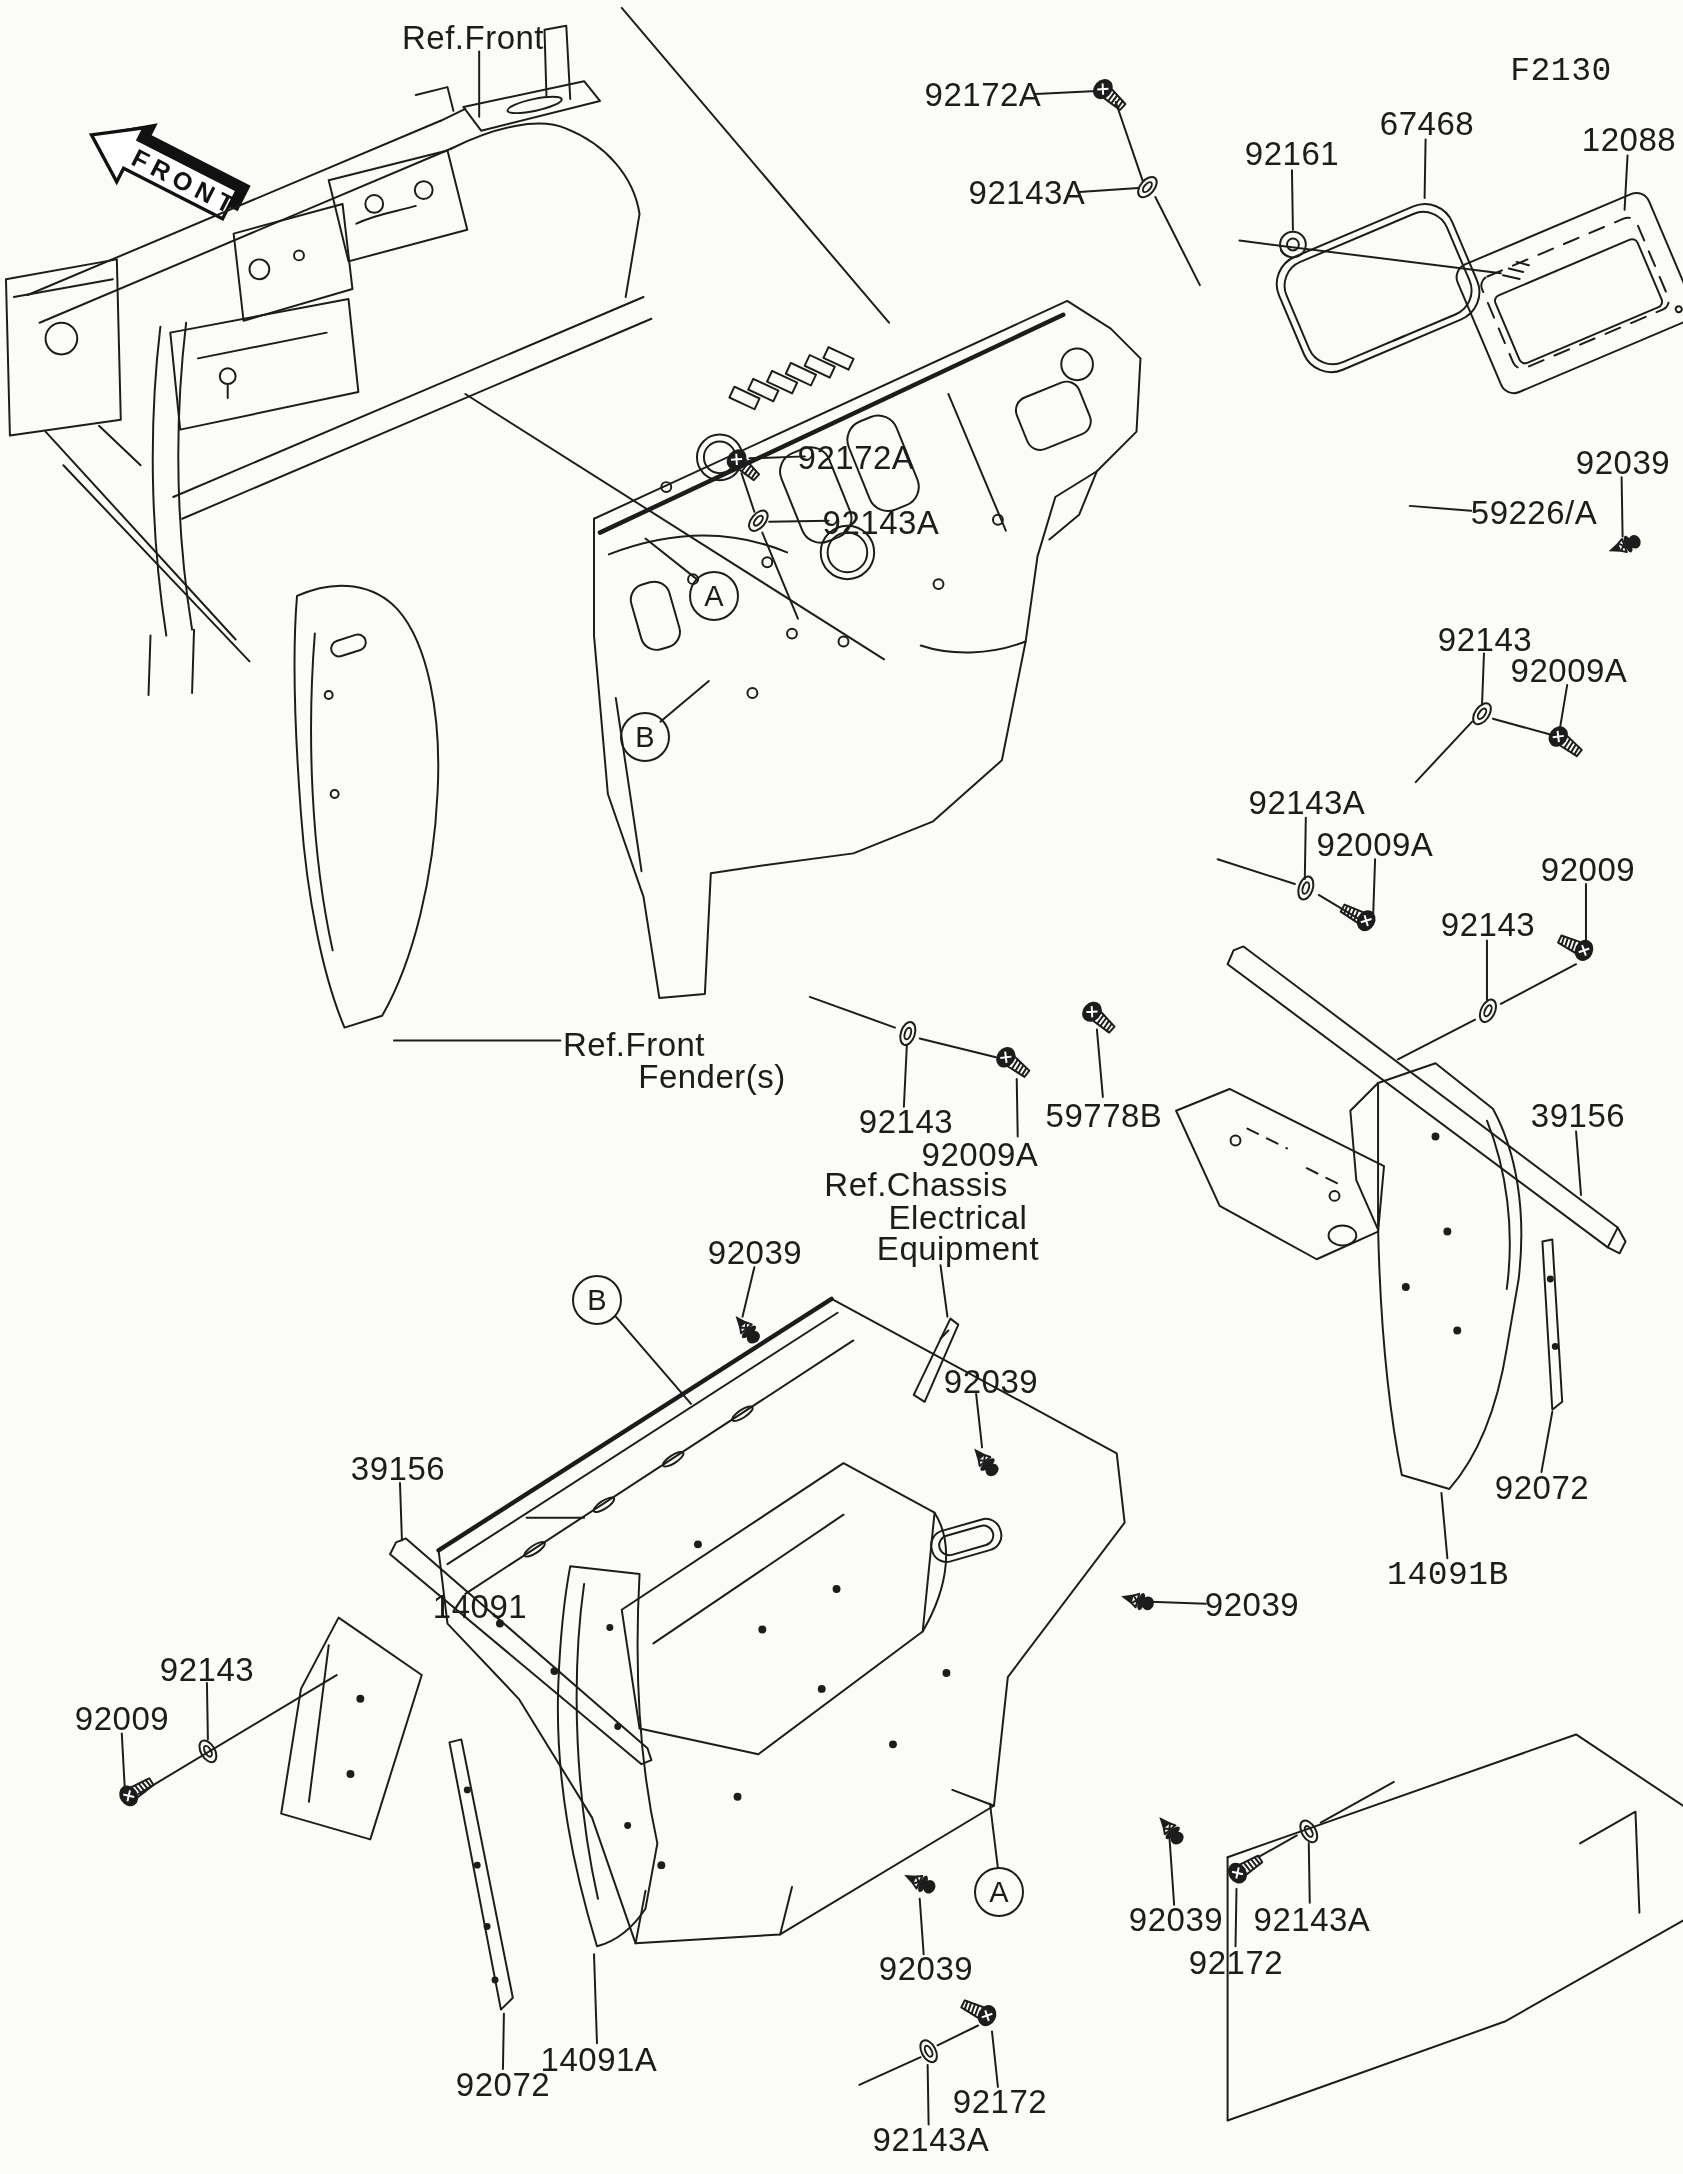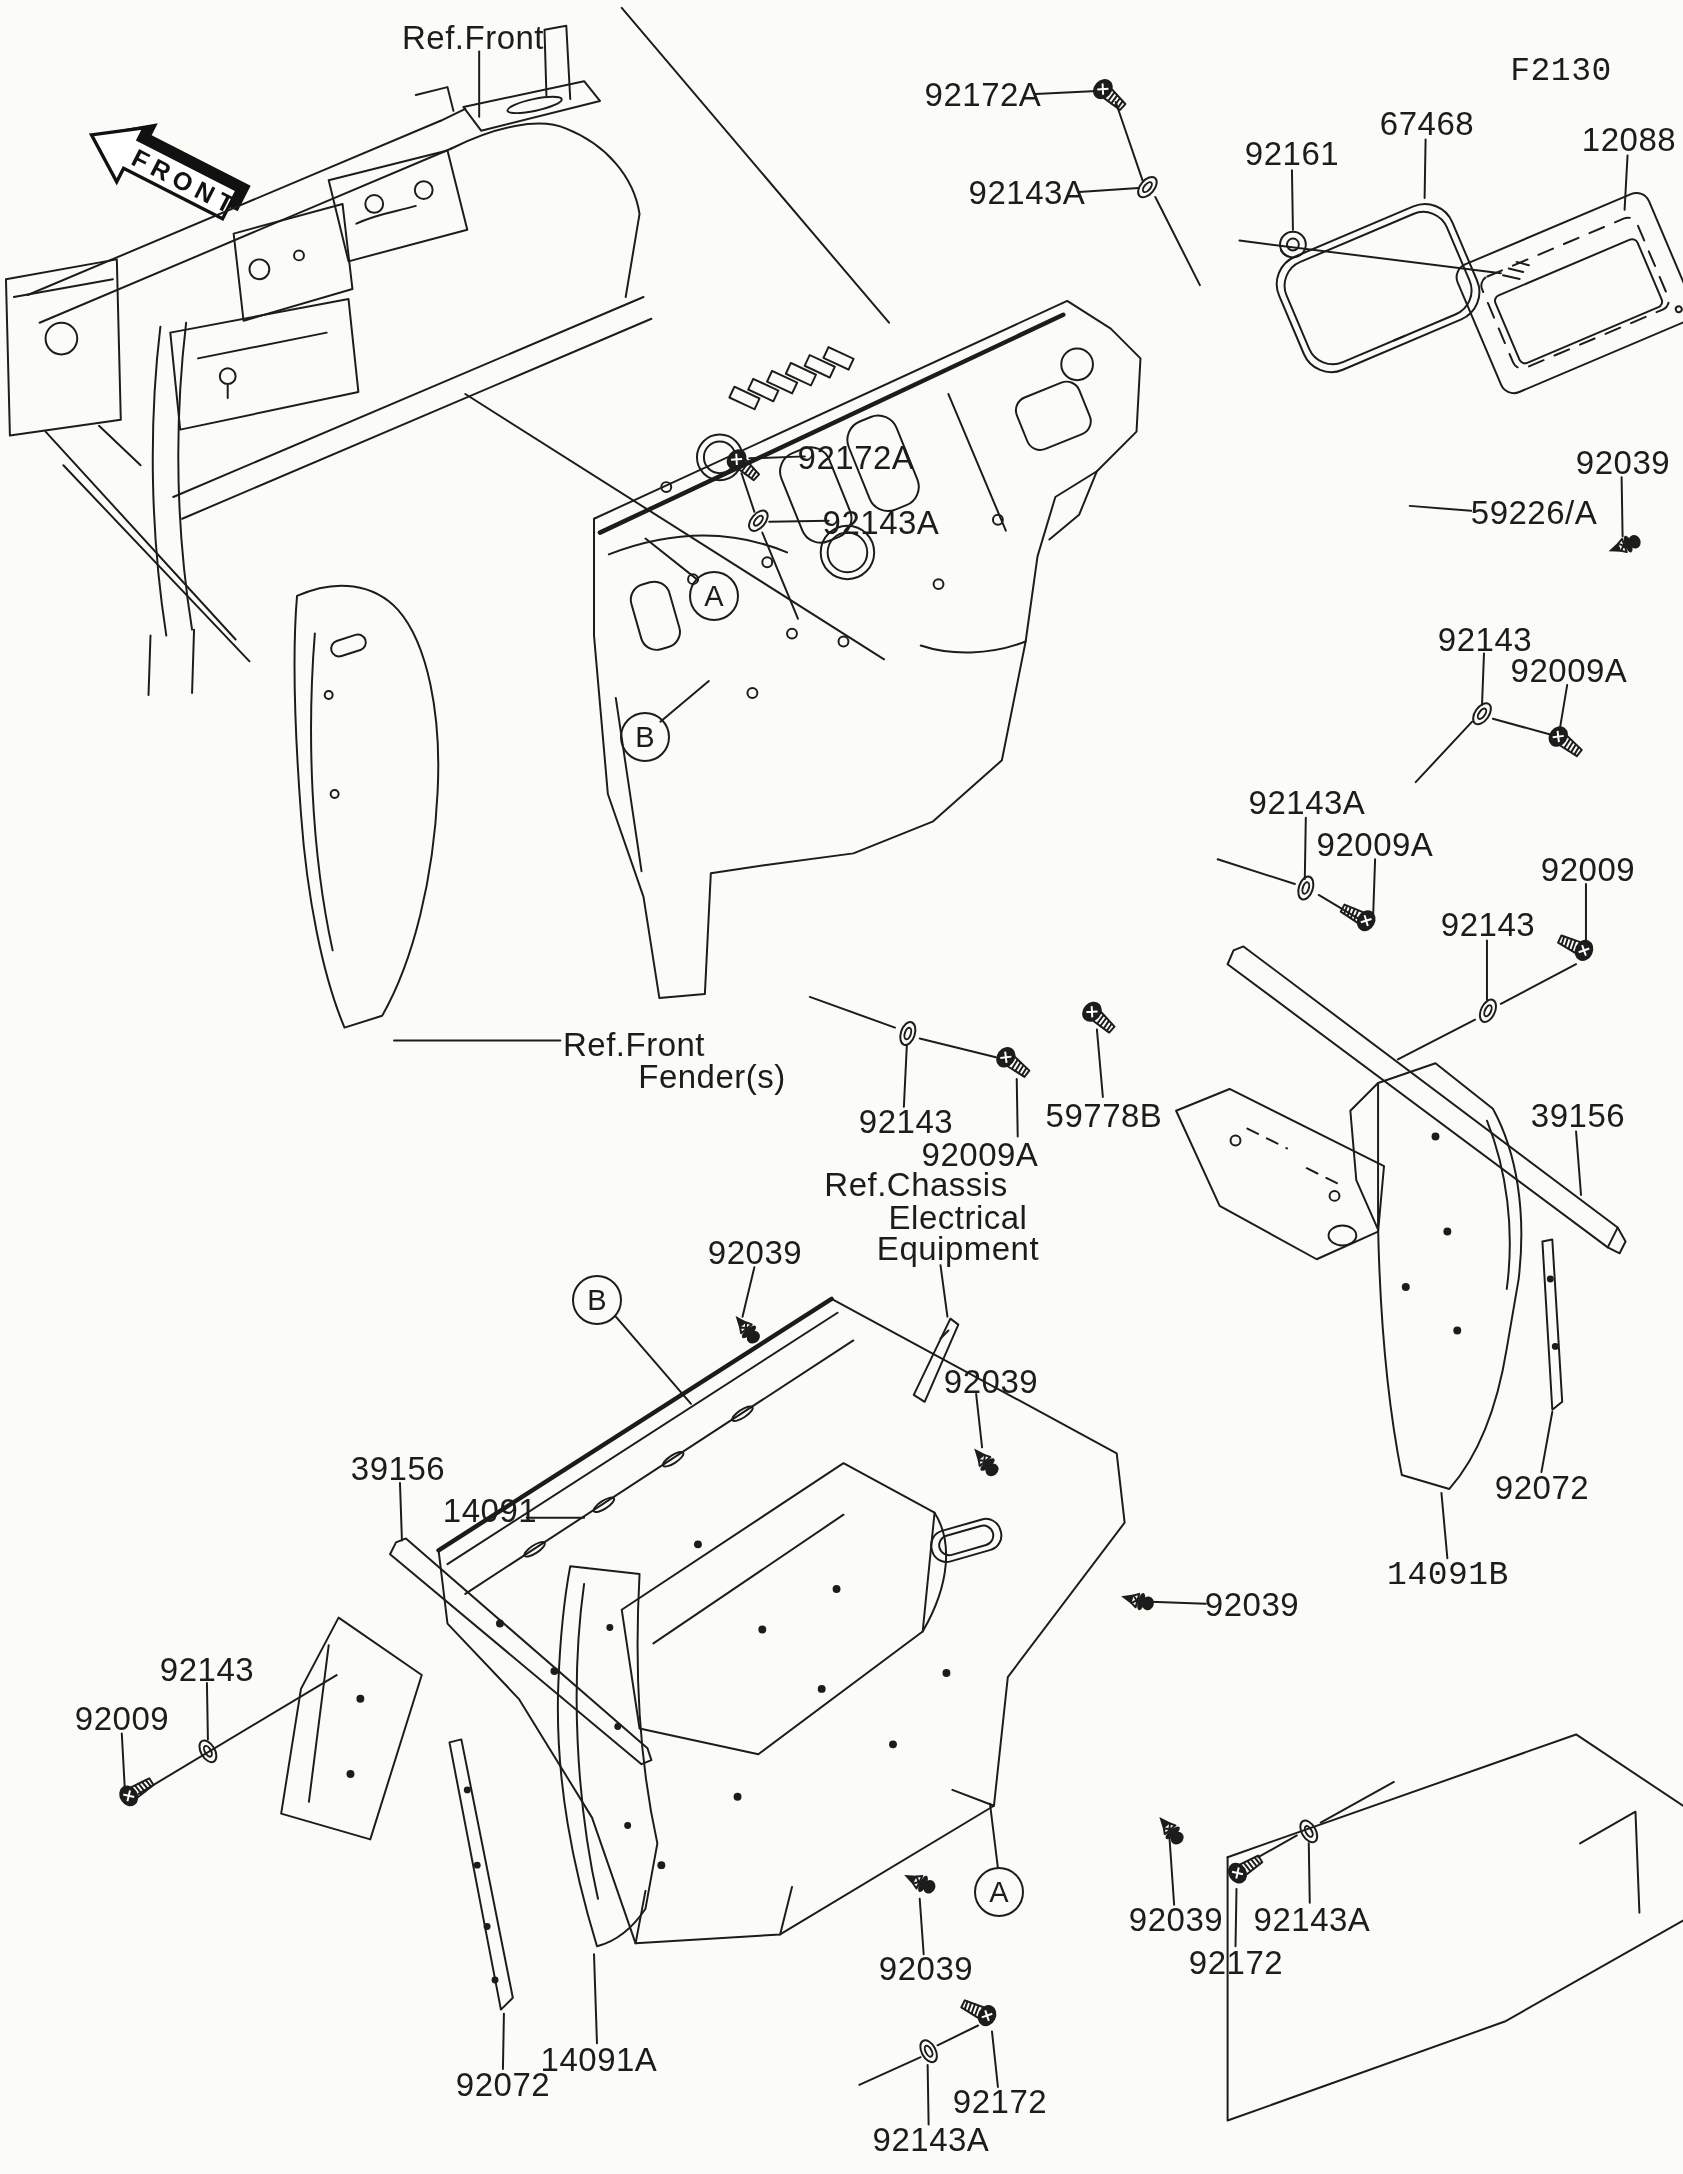--- a/index.html
+++ b/index.html
@@ -362,21 +362,21 @@
       <div class="plabel" style="left: 906px; top: 1121px;">92143</div>
       <div class="plabel" style="left: 980px; top: 1154px;">92009A</div>
       <div class="plabel" style="left: 1104px; top: 1115px;">59778B</div>
       <div class="plabel" style="left: 916px; top: 1184px;">Ref.Chassis</div>
       <div class="plabel" style="left: 958px; top: 1217px;">Electrical</div>
       <div class="plabel" style="left: 958px; top: 1248px;">Equipment</div>
       <div class="plabel" style="left: 1578px; top: 1115px;">39156</div>
       <div class="plabel" style="left: 755px; top: 1252px;">92039</div>
       <div class="plabel" style="left: 991px; top: 1381px;">92039</div>
       <div class="plabel" style="left: 398px; top: 1468px;">39156</div>
-      <div class="plabel" style="left: 480px; top: 1510px; margin-left: 10px;">14091</div>
+      <div class="plabel" style="left: 480px; top: 1606px;">14091</div>
       <div class="plabel" style="left: 1542px; top: 1487px;">92072</div>
       <div class="plabel" style="left: 1448px; top: 1575px; font-family: Liberation Mono, monospace;">14091B</div>
       <div class="plabel" style="left: 1252px; top: 1604px;">92039</div>
       <div class="plabel" style="left: 207px; top: 1669px;">92143</div>
       <div class="plabel" style="left: 122px; top: 1718px;">92009</div>
       <div class="plabel" style="left: 926px; top: 1968px;">92039</div>
       <div class="plabel" style="left: 1176px; top: 1919px;">92039</div>
       <div class="plabel" style="left: 1312px; top: 1919px;">92143A</div>
       <div class="plabel" style="left: 1236px; top: 1962px;">92172</div>
       <div class="plabel" style="left: 503px; top: 2084px;">92072</div>

